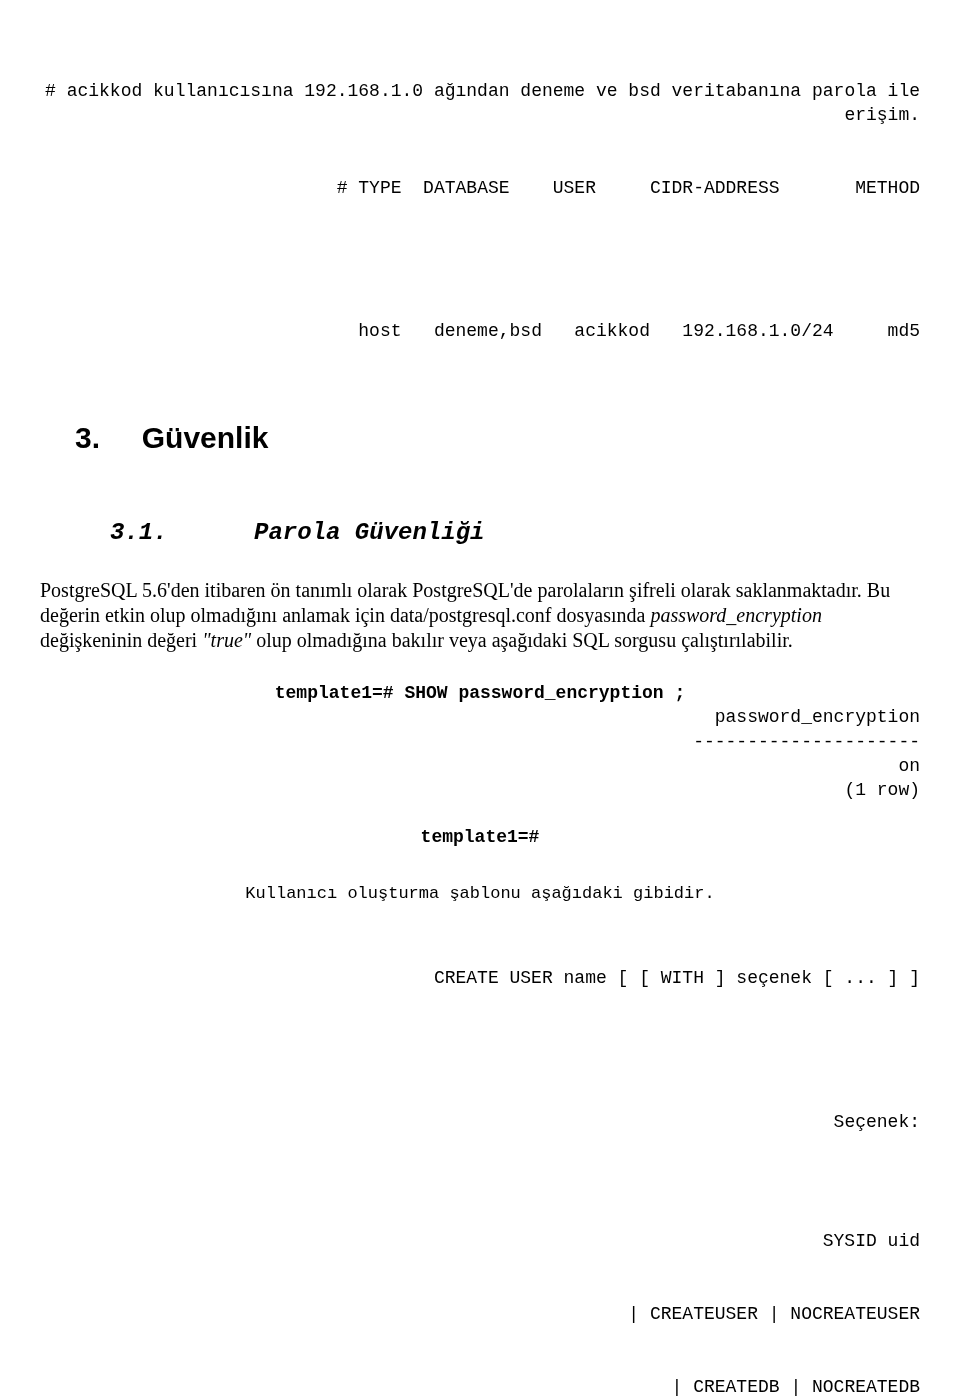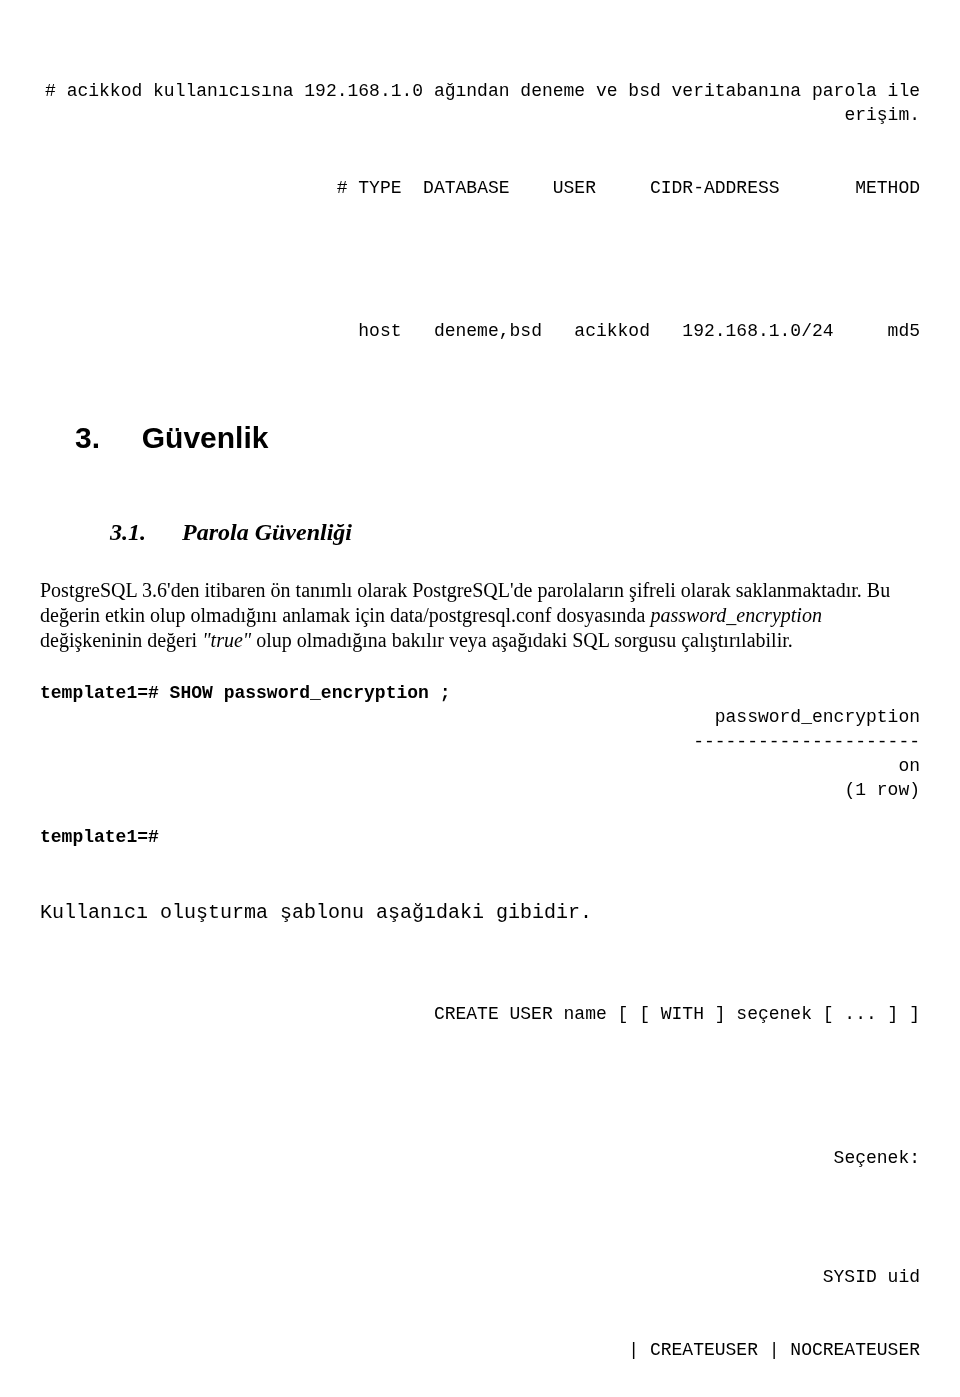--- a/index.html
+++ b/index.html
@@ -19,31 +19,32 @@
       white-space: pre;
       line-height: 1.35;
       text-align: right;
     }
     .mono-bold {
       font-family: "Courier New", Courier, monospace;
       font-size: 18px;
       font-weight: bold;
       white-space: pre;
       line-height: 1.35;
+      text-align: center;
     }
     h1.section {
       font-family: Arial, Helvetica, sans-serif;
       font-size: 30px;
       font-weight: bold;
       margin-top: 50px;
       margin-bottom: 60px;
       margin-left: 35px;
     }
     h2.subsection {
-      font-family: Liberation Serif, serif;
+      font-family: Liberation Mono, monospace;
       font-size: 24px;
       font-style: italic;
       font-weight: bold;
       margin-top: 20px;
       margin-bottom: 30px;
       margin-left: 70px;
     }
     p.body-text {
       font-family: "Times New Roman", Times, serif;
       font-size: 20px;
@@ -51,24 +52,25 @@
       margin: 0 0 28px 0;
     }
     .italic {
       font-style: italic;
     }
     .indent-block {
       margin-left: 90px;
     }
     .mono-para {
       font-family: "Courier New", Courier, monospace;
-      font-size: 20px;
+      font-size: 17px;
       white-space: pre-wrap;
-      margin: 28px 0;
+      margin: 12px 0;
       line-height: 1.35;
+      text-align: center;
     }
     .gap-md { height: 22px; }
   </style>
 </head>
 <body>
 
 <div class="mono">
   <div style="white-space: pre-wrap;"># acikkod kullanıcısına 192.168.1.0 ağından deneme ve bsd veritabanına parola ile erişim.</div>
   <div># TYPE  DATABASE    USER     CIDR-ADDRESS       METHOD</div>
   <div class="gap-md"></div>
@@ -81,21 +83,21 @@
   <span>Güvenlik</span>
 </h1>
 
 <h2 class="subsection">
   <span>3.1.</span>
   <span>&nbsp;&nbsp;&nbsp;&nbsp;</span>
   <span>Parola Güvenliği</span>
 </h2>
 
 <p class="body-text">
-  <span>PostgreSQL 3.6'den itibaren ön tanımlı olarak PostgreSQL'de parolaların şifreli olarak saklanmaktadır. Bu değerin etkin olup olmadığını anlamak için data/postgresql.conf dosyasında </span><span class="italic">password_encryption</span><span> değişkeninin değeri </span><span class="italic">"true"</span><span> olup olmadığına bakılır veya aşağıdaki SQL sorgusu çalıştırılabilir.</span>
+  <span>PostgreSQL 5.6'den itibaren ön tanımlı olarak PostgreSQL'de parolaların şifreli olarak saklanmaktadır. Bu değerin etkin olup olmadığını anlamak için data/postgresql.conf dosyasında </span><span class="italic">password_encryption</span><span> değişkeninin değeri </span><span class="italic">"true"</span><span> olup olmadığına bakılır veya aşağıdaki SQL sorgusu çalıştırılabilir.</span>
 </p>
 
 <div>
   <div class="mono-bold">template1=# SHOW password_encryption ;</div>
   <div class="mono"> password_encryption</div>
   <div class="mono">---------------------</div>
   <div class="mono"> on</div>
   <div class="mono">(1 row)</div>
   <div class="gap-md"></div>
   <div class="mono-bold">template1=#</div>

